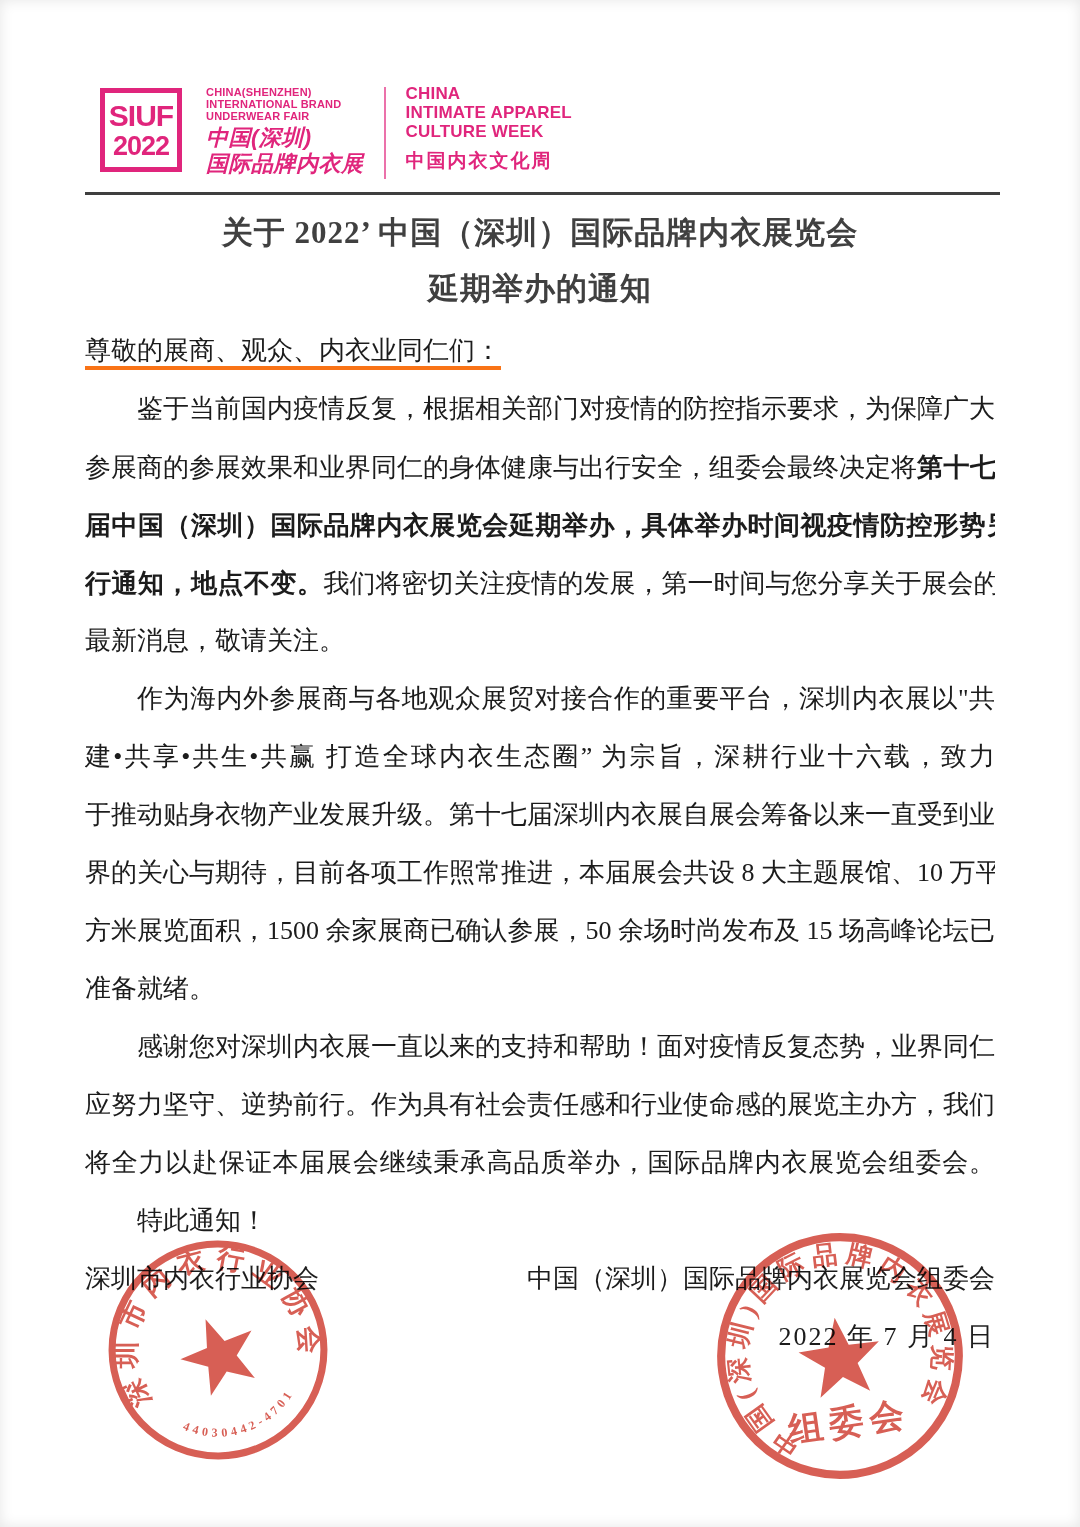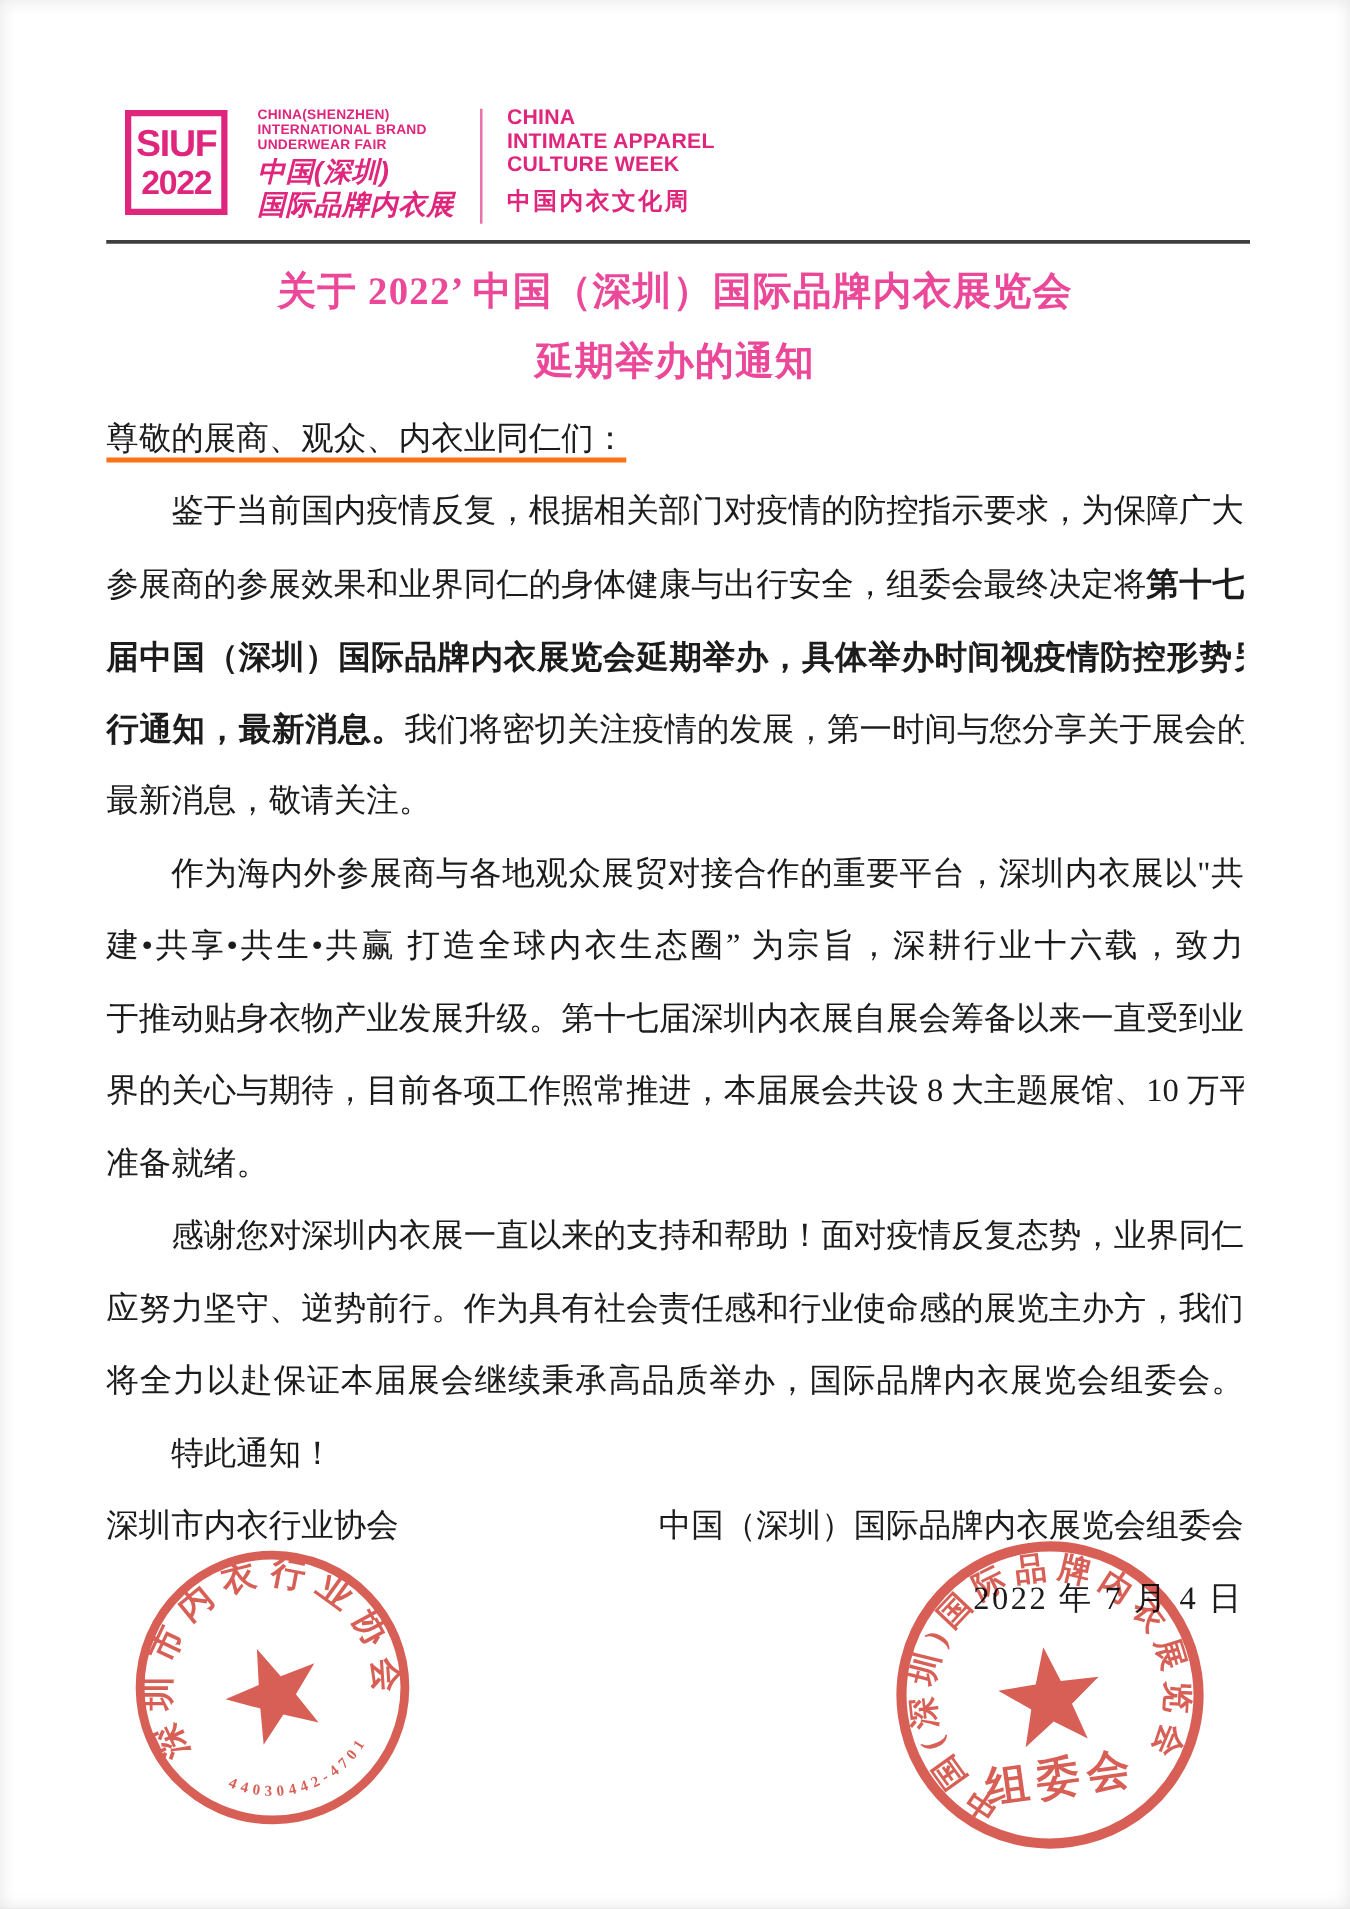--- a/index.html
+++ b/index.html
@@ -41,21 +41,21 @@
   .brand-cn{font-size:22px;font-weight:800;line-height:21px;margin-top:5px;letter-spacing:.5px;font-style:italic;}
   .logo-divider{width:2px;height:92px;background:var(--accent);opacity:.65;margin:3px 20px 0 20px;}
   .week{margin-top:0;}
   .week-en div{font-size:17px;font-weight:800;line-height:19px;letter-spacing:.2px;}
   .week-cn{font-size:19px;font-weight:800;margin-top:7px;letter-spacing:2px;}
   
   .rule{position:absolute;left:85px;right:80px;top:192px;height:3px;background:var(--rule);}
   
   .title{
     position:absolute;left:85px;right:85px;text-align:center;
-    font-weight:700;font-size:31px;color:#ec4899;
+    font-weight:700;font-size:31px;color:#404040;
     font-family:"Liberation Serif", serif;
     letter-spacing:1px;
   }
   .title.t1{top:212px;}
   .title.t2{top:268px;}
   
   .body{
     position:absolute;left:85px;right:85px;top:322px;
     font-size:26px;
   }
@@ -115,27 +115,28 @@
 
   <div class="title t1">关于 2022’ 中国（深圳）国际品牌内衣展览会</div>
   <div class="title t2">延期举办的通知</div>
 
   <div class="body">
     <div class="line last"><span class="u">尊敬的展商、观众、内衣业同仁们：</span></div>
 
     <div class="line indent">鉴于当前国内疫情反复，根据相关部门对疫情的防控指示要求，为保障广大</div>
     <div class="line"><span>参展商的参展效果和业界同仁的身体健康与出行安全，组委会最终决定将</span><span class="b">第十七</span></div>
     <div class="line"><span class="b">届中国（深圳）国际品牌内衣展览会延期举办，具体举办时间视疫情防控形势另</span></div>
-    <div class="line"><span class="b">行通知，最新消息。</span><span>我们将密切关注疫情的发展，第一时间与您分享关于展会的</span></div>
+    <div class="line"><span class="b">行通知，地点不变。</span><span>我们将密切关注疫情的发展，第一时间与您分享关于展会的</span></div>
     <div class="line last">最新消息，敬请关注。</div>
 
     <div class="line indent">作为海内外参展商与各地观众展贸对接合作的重要平台，深圳内衣展以"共</div>
     <div class="line">建•共享•共生•共赢 打造全球内衣生态圈” 为宗旨，深耕行业十六载，致力</div>
     <div class="line">于推动贴身衣物产业发展升级。第十七届深圳内衣展自展会筹备以来一直受到业</div>
     <div class="line">界的关心与期待，目前各项工作照常推进，本届展会共设 8 大主题展馆、10 万平</div>
+    <div class="line">方米展览面积，1500 余家展商已确认参展，50 余场时尚发布及 15 场高峰论坛已</div>
     <div class="line last">准备就绪。</div>
 
     <div class="line indent">感谢您对深圳内衣展一直以来的支持和帮助！面对疫情反复态势，业界同仁</div>
     <div class="line">应努力坚守、逆势前行。作为具有社会责任感和行业使命感的展览主办方，我们</div>
     <div class="line">将全力以赴保证本届展会继续秉承高品质举办，国际品牌内衣展览会组委会。</div>
 
     <div class="line last indent">特此通知！</div>
 
     <div class="line sig-row">
       <span>深圳市内衣行业协会</span>

